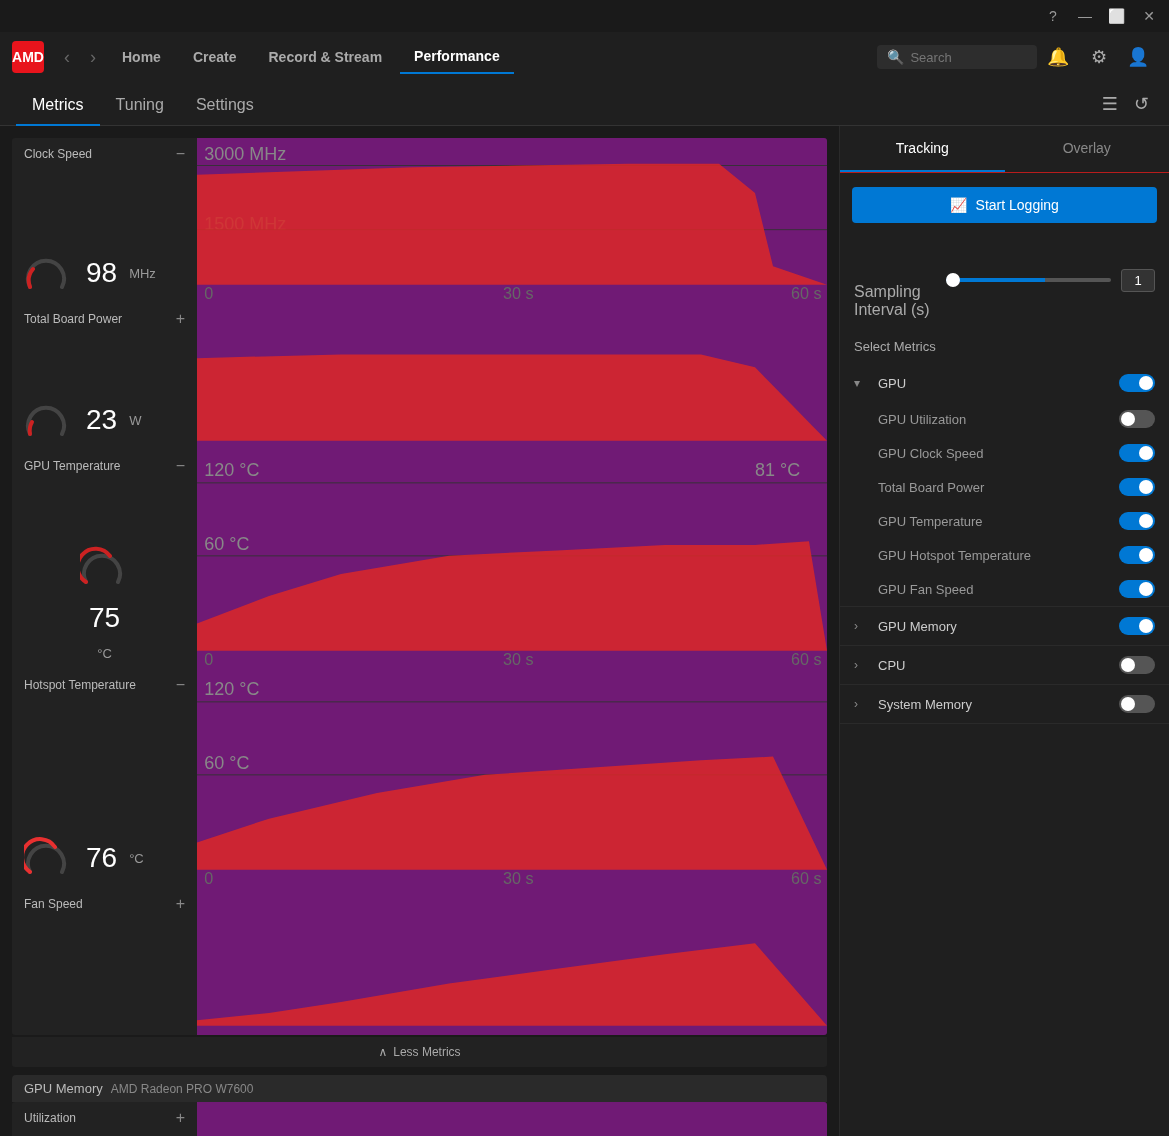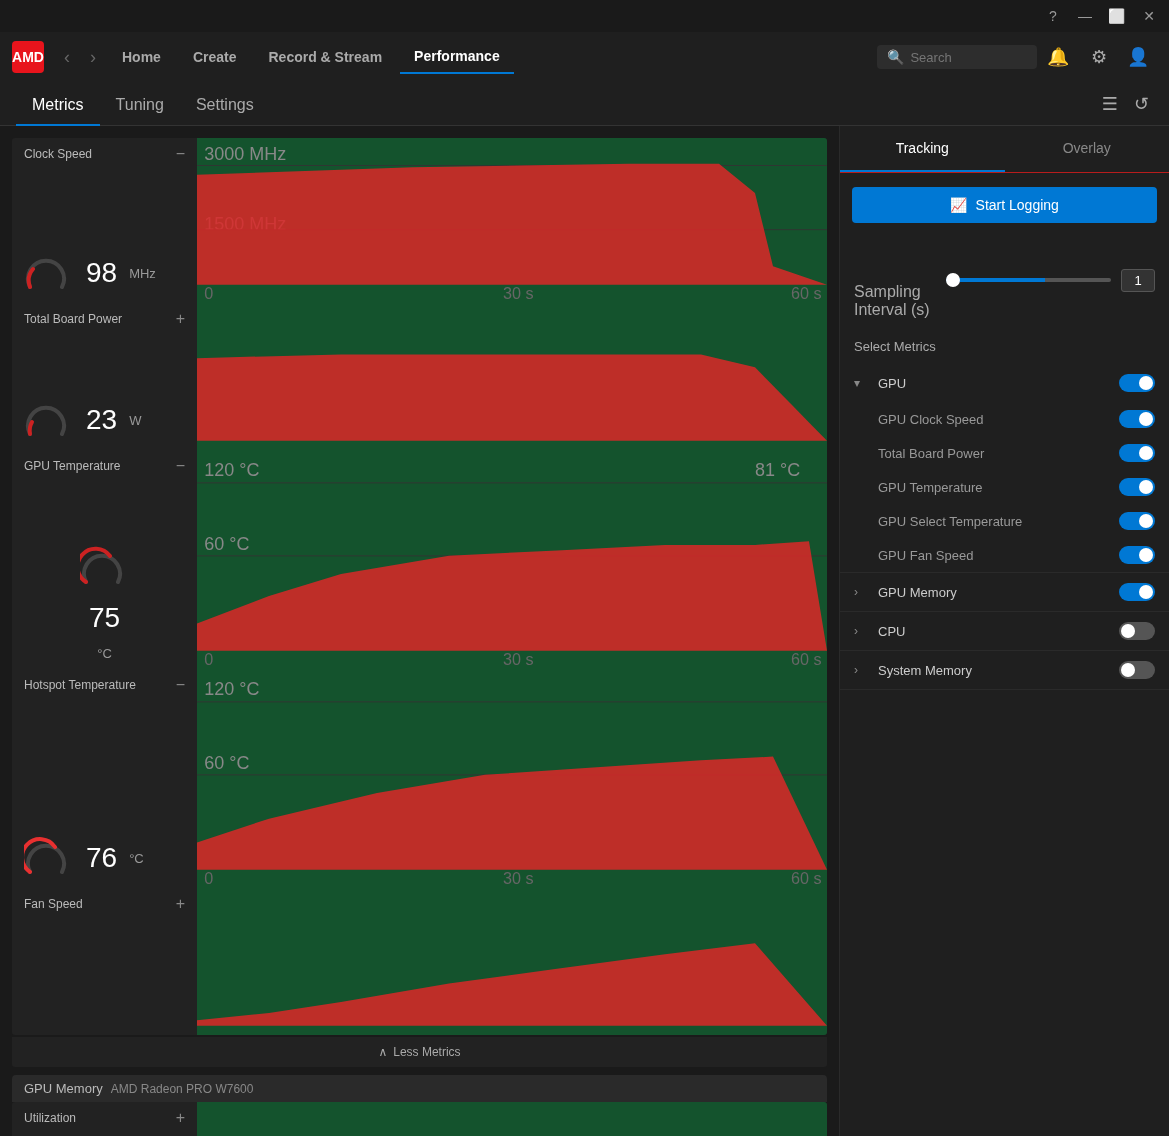--- a/index.html
+++ b/index.html
@@ -172,21 +172,21 @@
     .gauge-container {
       width: 44px; height: 44px;
       position: relative;
       margin-right: 6px;
     }
     .gauge-svg { width: 44px; height: 44px; }
     .metric-value { font-size: 28px; color: #fff; font-weight: 300; }
     .metric-unit { font-size: 13px; color: #999; }
     .metric-chart {
       flex: 1;
-      background: #14532d;
+      background: #701a75;
       position: relative;
       overflow: hidden;
     }
 
     
     .less-metrics-bar {
       background: #222;
       padding: 8px;
       text-align: center;
       cursor: pointer;
@@ -587,20 +587,27 @@
       <div class="metric-group-header">
         <span class="expand-icon">▾</span>
         <span class="group-name">GPU</span>
         <label class="toggle">
           <input type="checkbox" checked="" style="">
           <span class="toggle-slider"></span>
         </label>
       </div>
 
       <div class="sub-metric-row">
+        <span class="sub-metric-name">GPU Utilization</span>
+        <label class="toggle">
+          <input type="checkbox" style="">
+          <span class="toggle-slider"></span>
+        </label>
+      </div>
+      <div class="sub-metric-row">
         <span class="sub-metric-name">GPU Clock Speed</span>
         <label class="toggle">
           <input type="checkbox" checked="" style="">
           <span class="toggle-slider"></span>
         </label>
       </div>
       <div class="sub-metric-row">
         <span class="sub-metric-name">Total Board Power</span>
         <label class="toggle">
           <input type="checkbox" checked="" style="">
@@ -608,21 +615,21 @@
         </label>
       </div>
       <div class="sub-metric-row">
         <span class="sub-metric-name">GPU Temperature</span>
         <label class="toggle">
           <input type="checkbox" checked="" style="">
           <span class="toggle-slider"></span>
         </label>
       </div>
       <div class="sub-metric-row">
-        <span class="sub-metric-name">GPU Select Temperature</span>
+        <span class="sub-metric-name">GPU Hotspot Temperature</span>
         <label class="toggle">
           <input type="checkbox" checked="" style="">
           <span class="toggle-slider"></span>
         </label>
       </div>
       <div class="sub-metric-row">
         <span class="sub-metric-name">GPU Fan Speed</span>
         <label class="toggle">
           <input type="checkbox" checked="" style="">
           <span class="toggle-slider"></span>

